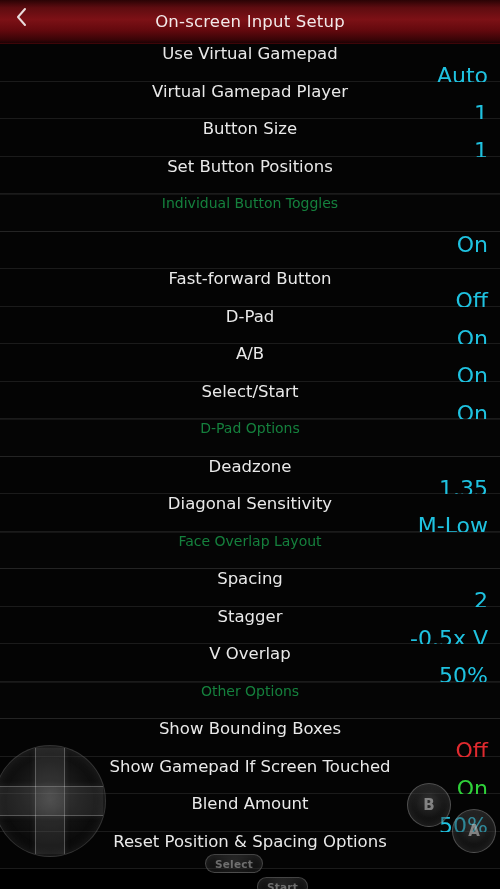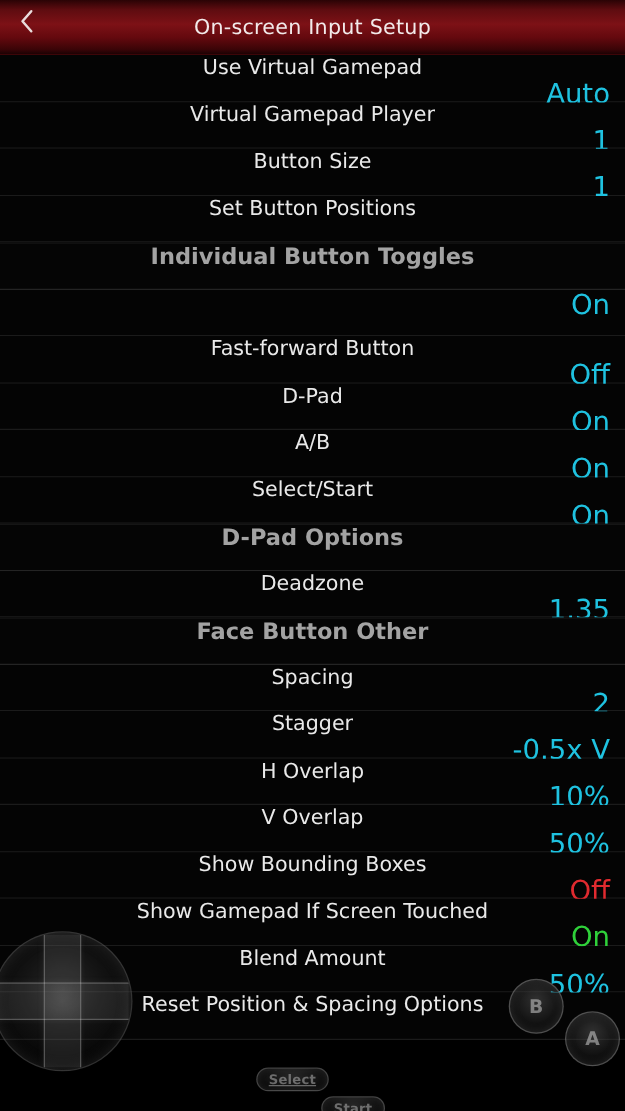--- a/index.html
+++ b/index.html
@@ -76,23 +76,23 @@
   }
 
   .row-label {
     font-size: 16.5px;
     color: #e9e9e9;
     font-weight: 400;
     white-space: nowrap;
     flex: 1 1 auto;
   }
   .row.section .row-label {
-    font-weight: bold;
-    color: #a3a3a3;
-    font-size: 18px;
+    font-weight: normal;
+    color: #15803d;
+    font-size: 14px;
   }
 
   .row-value {
     font-size: 22px;
     color: #1fc2e0;
     white-space: nowrap;
     margin-left: auto;
     text-align: right;
   }
   .row-value.red   { color: #e02a2f; }
@@ -180,21 +180,20 @@
     background: radial-gradient(ellipse at 50% 35%, rgba(85,85,85,0.45) 0%, rgba(35,35,35,0.36) 70%, rgba(12,12,12,0.30) 100%);
     border: 1px solid rgba(160,160,160,0.38);
     box-shadow: inset 0 0 6px rgba(170,170,170,0.16);
     display: flex;
     align-items: center;
     justify-content: center;
     font-size: 10.5px;
     font-weight: bold;
     color: rgba(200,200,200,0.48);
     letter-spacing: .2px;
-    text-decoration: underline;
   }
   .pill-select { left: 205px; top: 854px; }
   .pill-start  { left: 257px; top: 877px; }
 </style>
 </head>
 <body>
 
 <div class="header">
   <div class="back-btn">
     <span>
@@ -245,38 +244,41 @@
       <div class="row-label">Select/Start</div>
       <div class="row-value">On</div>
     </div>
     <div class="row section">
       <div class="row-label">D-Pad Options</div>
     </div>
     <div class="row">
       <div class="row-label">Deadzone</div>
       <div class="row-value">1.35</div>
     </div>
+    <div class="row">
+      <div class="row-label">Diagonal Sensitivity</div>
+      <div class="row-value">M-Low</div>
+    </div>
     <div class="row section">
-      <div class="row-label">Face Button Other</div>
+      <div class="row-label">Face Overlap Layout</div>
     </div>
     <div class="row">
       <div class="row-label">Spacing</div>
       <div class="row-value">2</div>
     </div>
     <div class="row">
       <div class="row-label">Stagger</div>
       <div class="row-value">-0.5x V</div>
     </div>
     <div class="row">
-      <div class="row-label">H Overlap</div>
-      <div class="row-value">10%</div>
-    </div>
-    <div class="row">
       <div class="row-label">V Overlap</div>
       <div class="row-value">50%</div>
+    </div>
+    <div class="row section">
+      <div class="row-label">Other Options</div>
     </div>
     <div class="row">
       <div class="row-label">Show Bounding Boxes</div>
       <div class="row-value red">Off</div>
     </div>
     <div class="row">
       <div class="row-label">Show Gamepad If Screen Touched</div>
       <div class="row-value green">On</div>
     </div>
     <div class="row">

